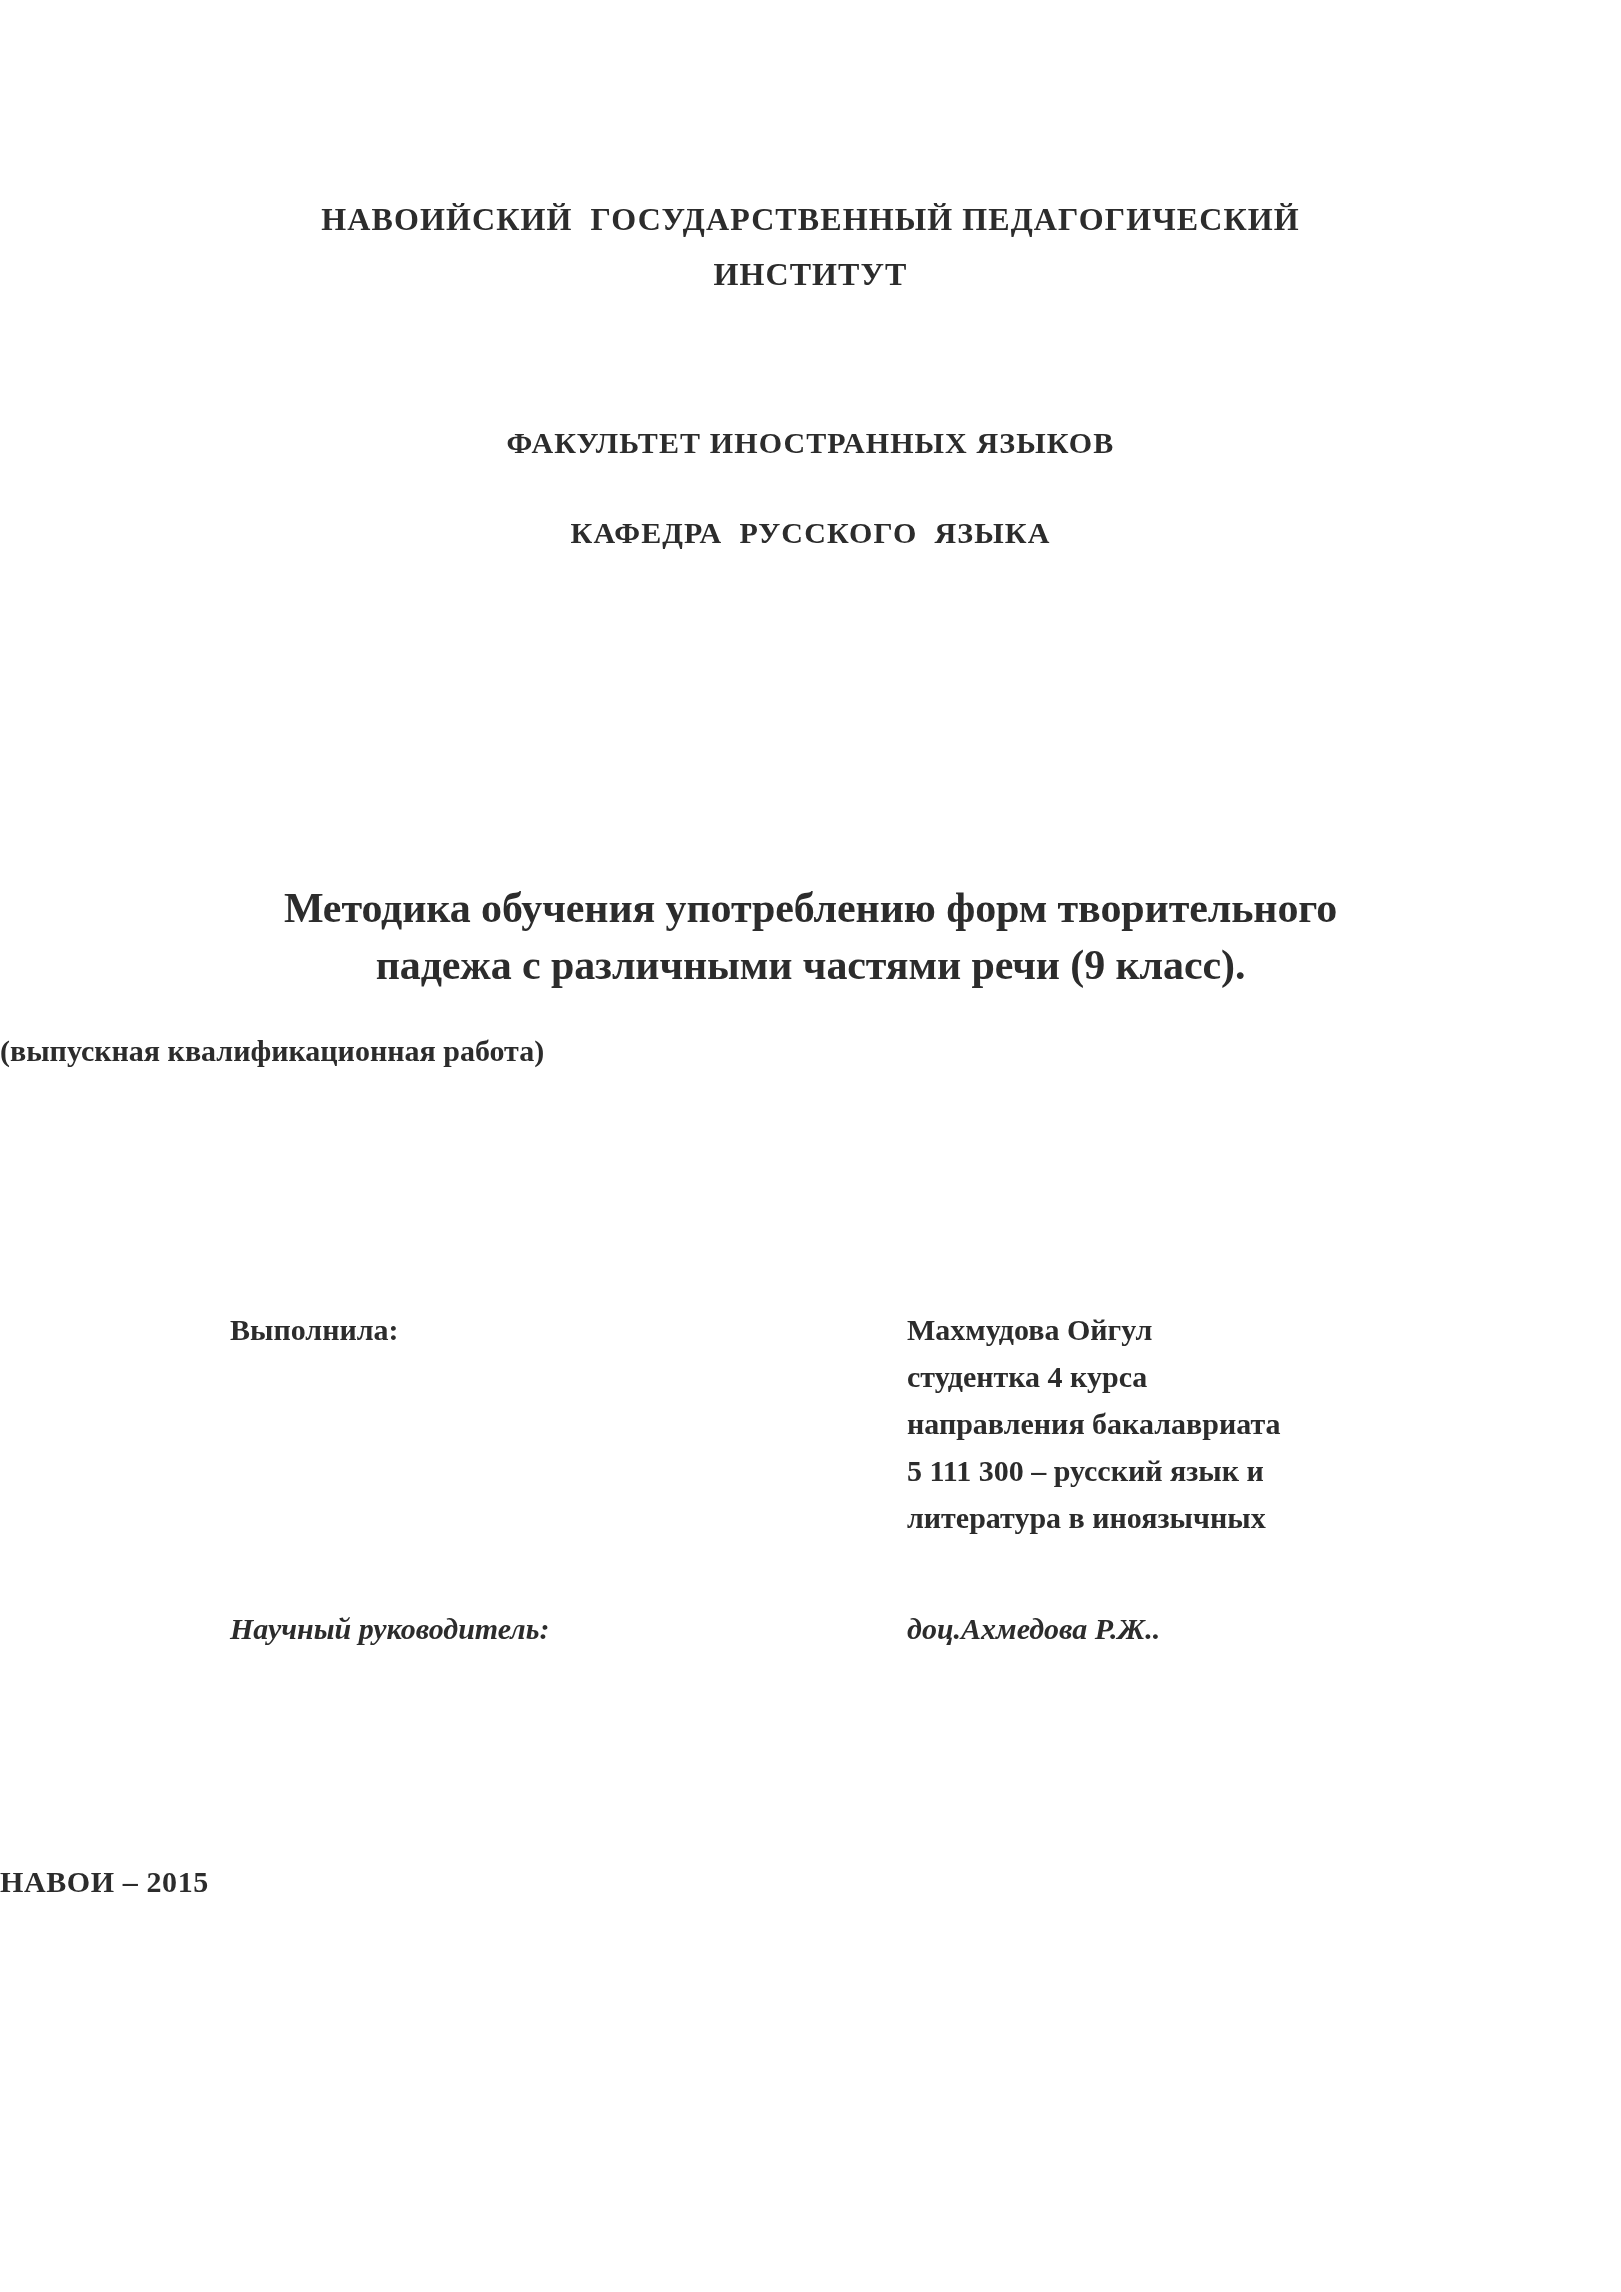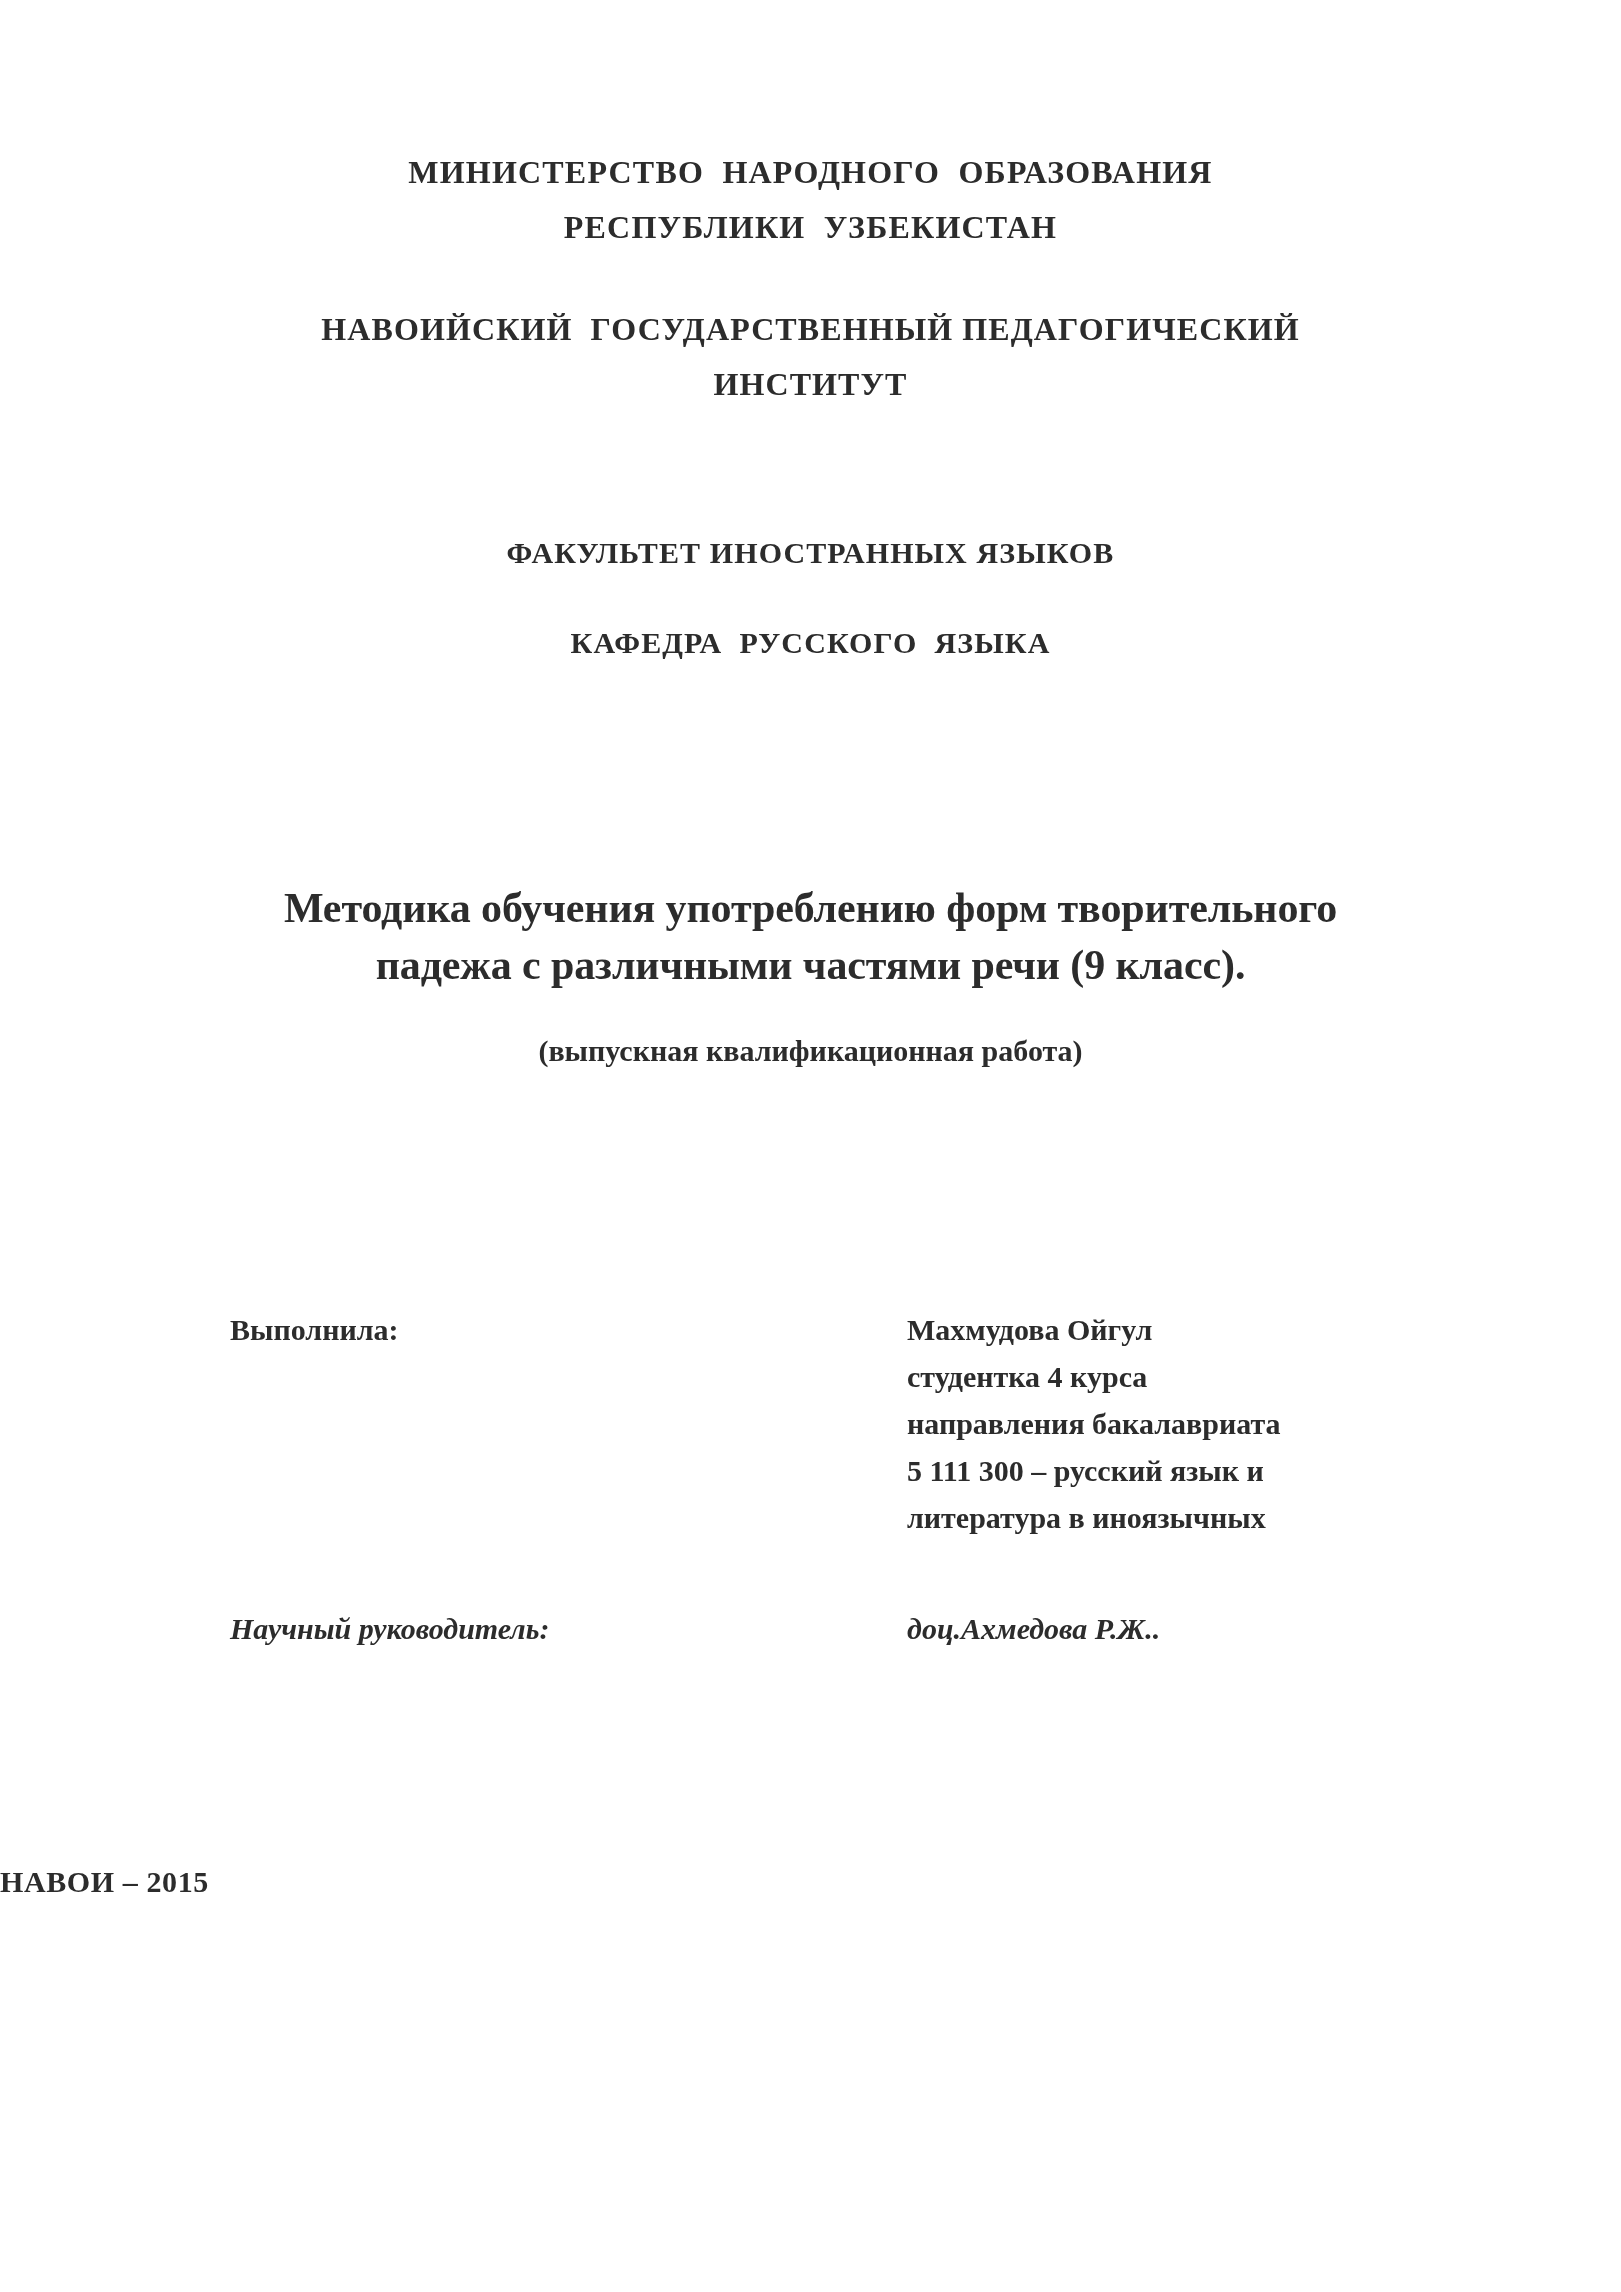--- a/index.html
+++ b/index.html
@@ -87,21 +87,20 @@
     font-weight: 700;
     line-height: 57px;
     letter-spacing: -0.1px;
   }
 
   .subtitle {
     position: absolute;
     left: 0;
     right: 0;
     top: 1030px;
-    text-align: center;
     font-size: 30px;
     font-weight: 700;
     line-height: 41px;
   }
 
   
   .author-block {
     position: absolute;
     left: 0;
     right: 0;
@@ -172,24 +171,20 @@
     letter-spacing: 0.6px;
   }
 </style>
 </head>
 <body>
 
 <div class="page">
 
   <div class="header-block">
 
-    <div>
-      <div class="ministry-line">МИНИСТЕРСТВО  НАРОДНОГО  ОБРАЗОВАНИЯ</div>
-      <div class="ministry-line">РЕСПУБЛИКИ  УЗБЕКИСТАН</div>
-    </div>
 
     <div class="institute-block">
       <div class="institute-line">НАВОИЙСКИЙ  ГОСУДАРСТВЕННЫЙ ПЕДАГОГИЧЕСКИЙ</div>
       <div class="institute-line">ИНСТИТУТ</div>
     </div>
 
     <div class="faculty-block">
       <div class="faculty-line">ФАКУЛЬТЕТ ИНОСТРАННЫХ ЯЗЫКОВ</div>
       <div class="dept-line">КАФЕДРА  РУССКОГО  ЯЗЫКА</div>
     </div>

